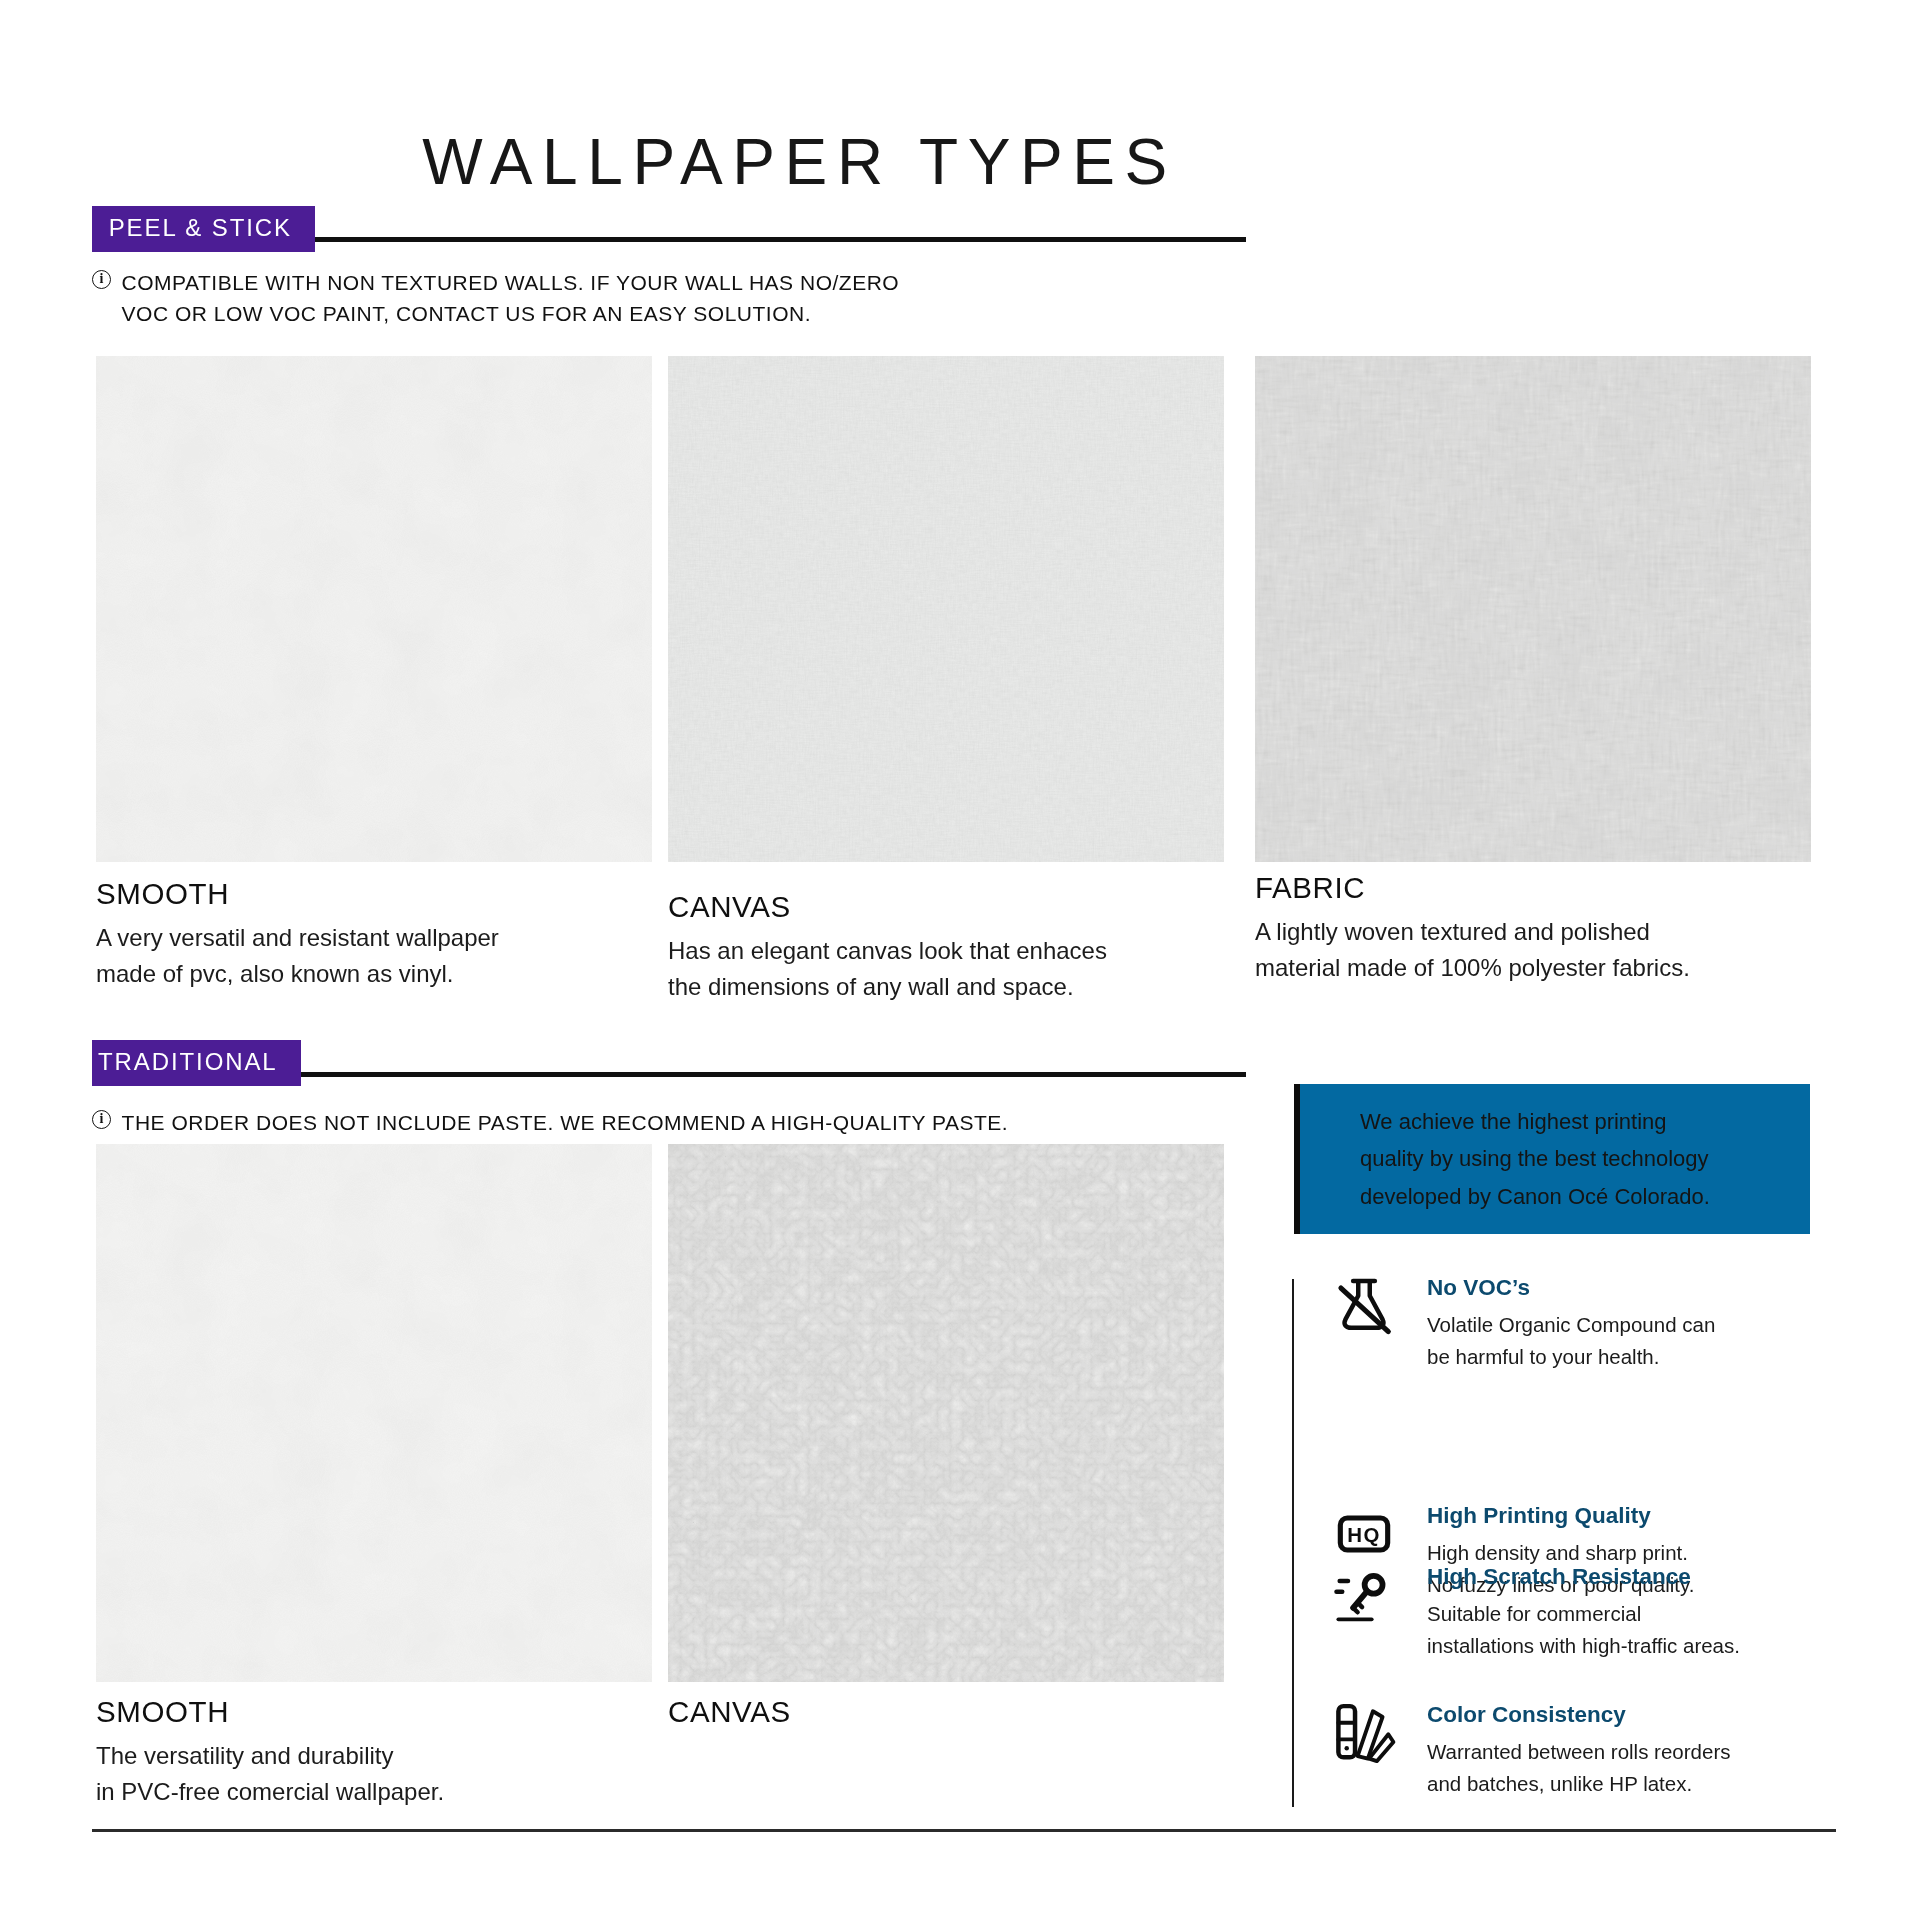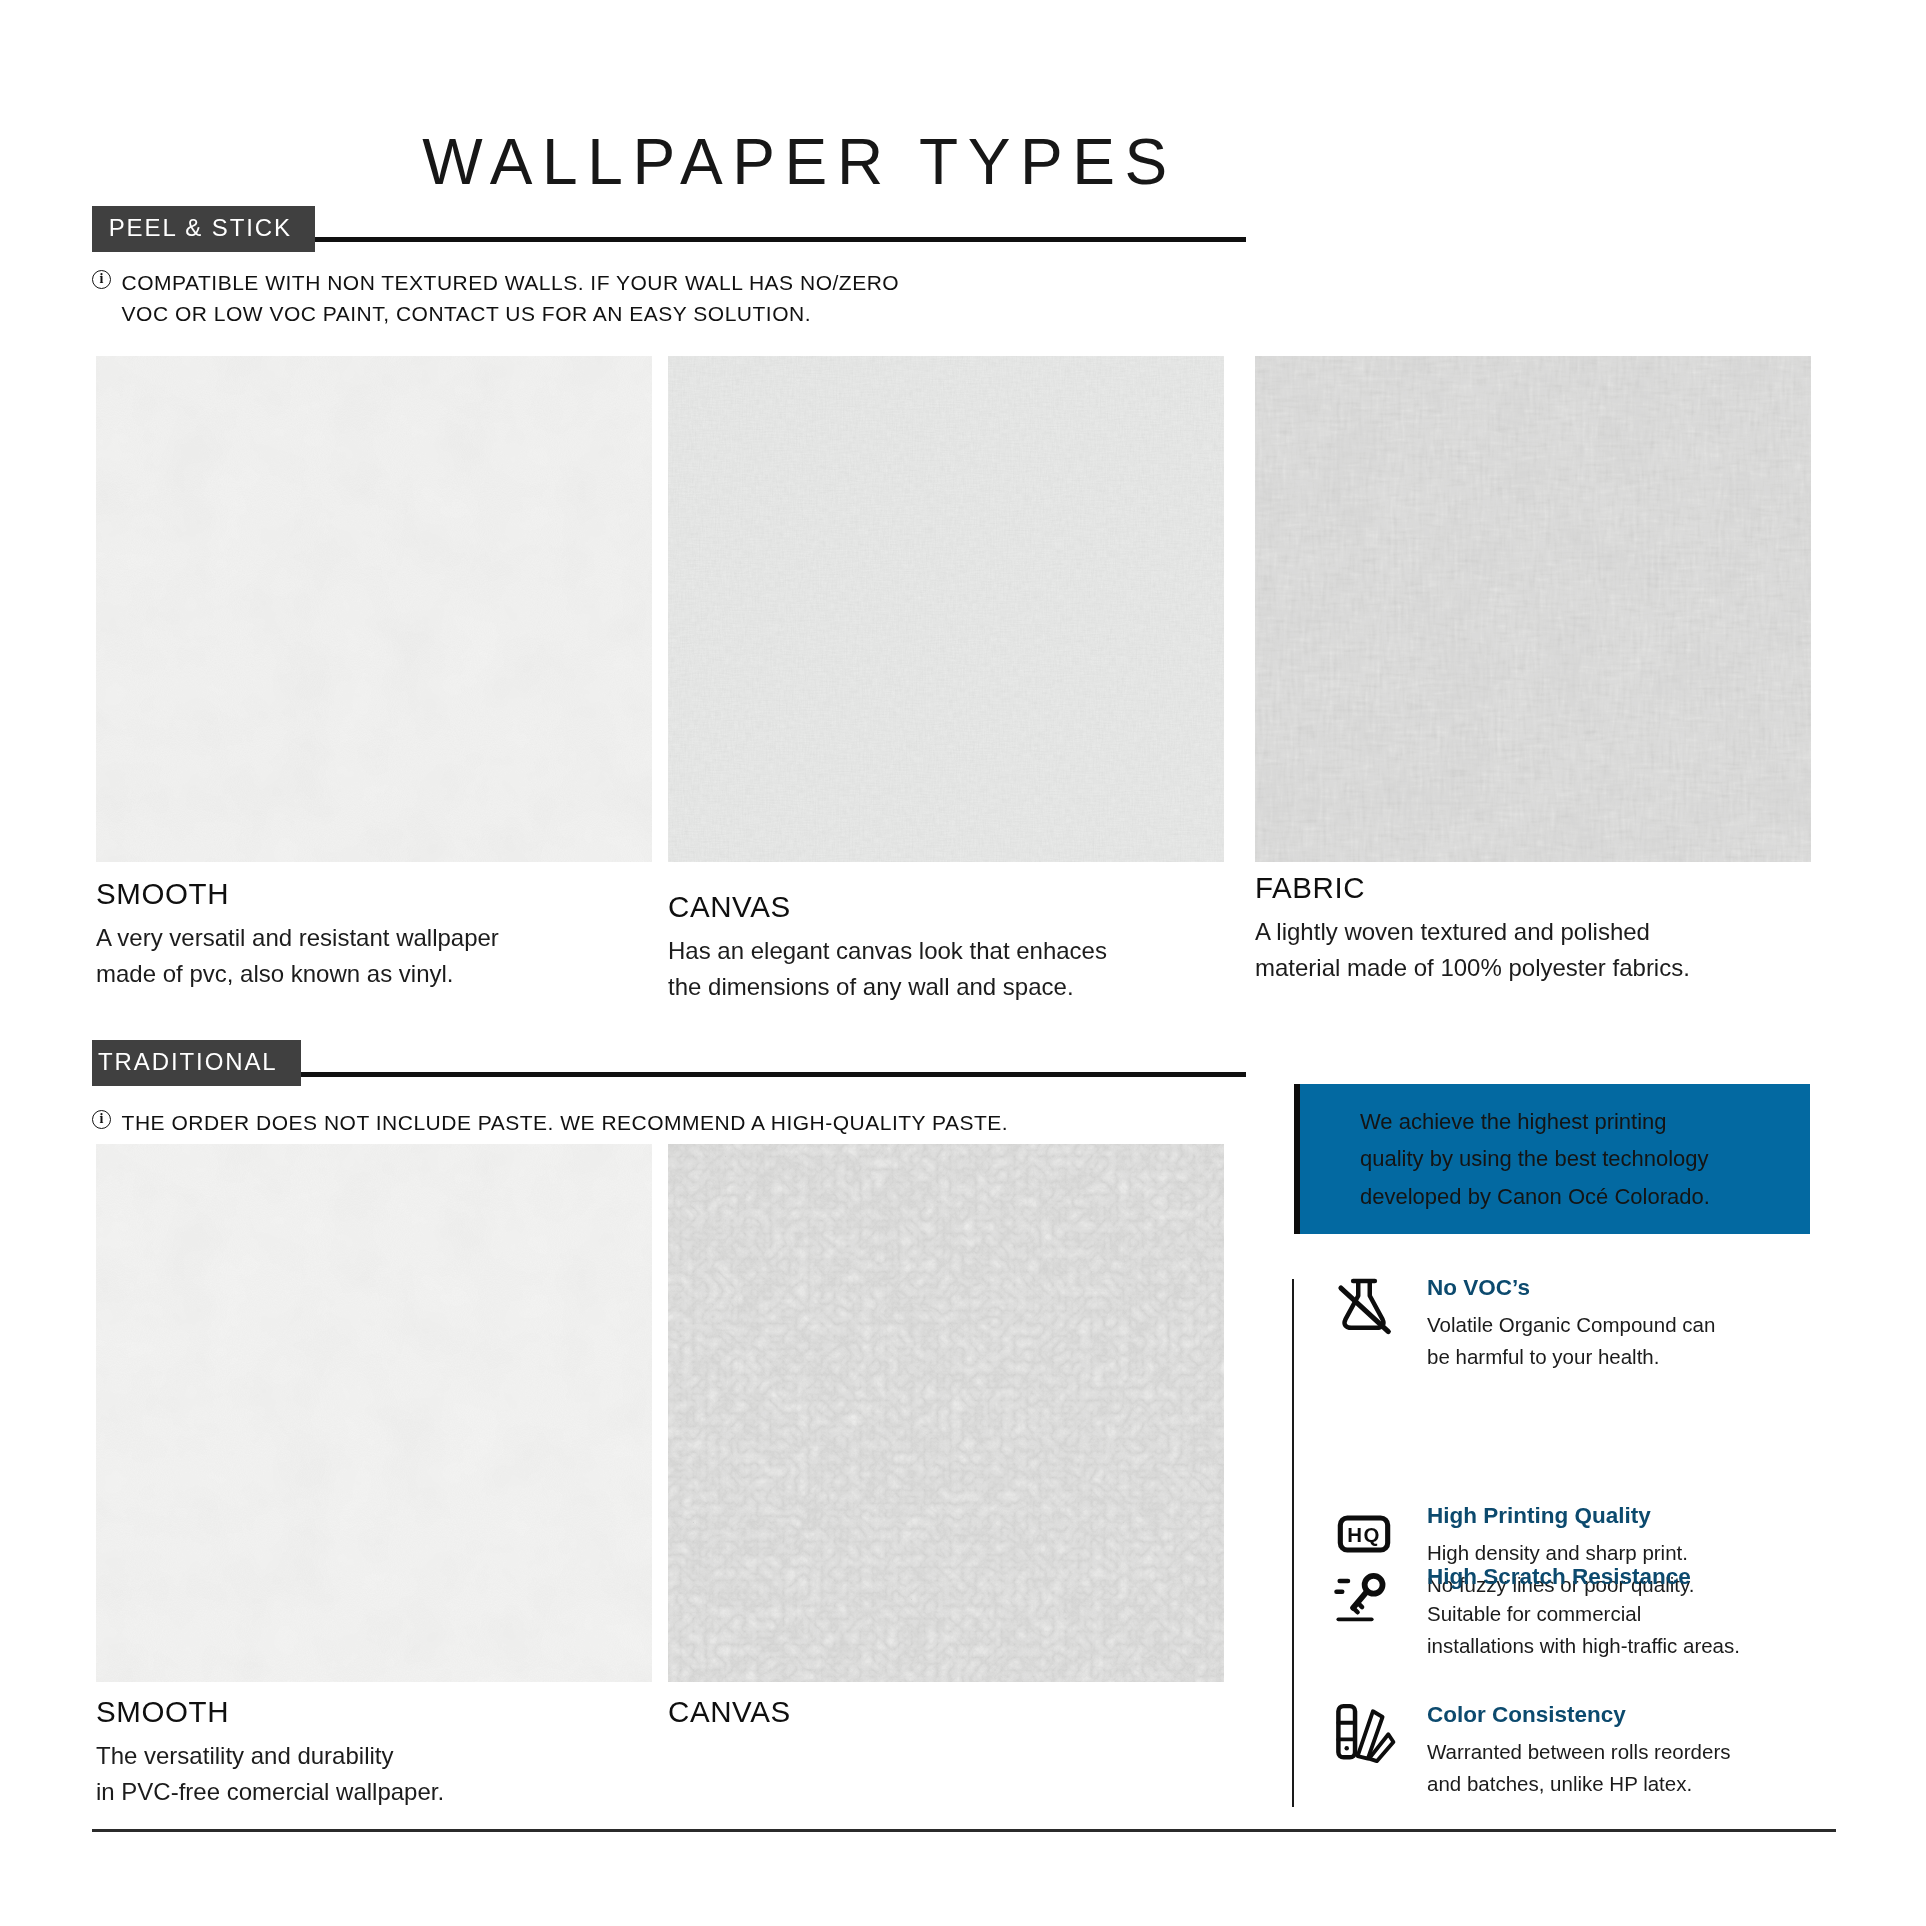--- a/index.html
+++ b/index.html
@@ -3,21 +3,21 @@
 <meta charset="utf-8">
 <style>
   html,body{margin:0;padding:0;background:#ffffff;}
   .page{position:relative;width:1926px;height:1926px;background:#ffffff;
         font-family:"Liberation Sans",sans-serif;color:#111;overflow:hidden;}
   .abs{position:absolute;}
 
   .page-title{width:1599px;left:0;top:82px;text-align:center;font-size:64px;
               font-weight:400;letter-spacing:9.6px;color:#171717;}
 
-  .badge{background:#404040;color:#ffffff;display:inline-flex;
+  .badge{background:#4c1d95;color:#ffffff;display:inline-flex;
          font-size:24px;font-weight:500;letter-spacing:1.9px;padding:8.3px 23px 9.6px 16.7px;z-index:2;}
   .rule{background:#101010;height:4.5px;z-index:1;}
   .bottom-rule{background:#2b2b2b;height:2.6px;}
   .vline{width:1.9px;background:#1a1a1a;}
 
   .note{display:flex;gap:10.3px;font-size:21px;line-height:1.46;letter-spacing:0.5px;color:#111;}
   .note p{margin:0;white-space:pre-line;}
   .info-circle{flex:0 0 auto;width:17.3px;height:17.3px;border:1.9px solid #111;border-radius:50%;
                display:flex;align-items:center;justify-content:center;
                font-family:"Liberation Serif",serif;font-weight:bold;font-size:14px;margin-top:1.9px;}

